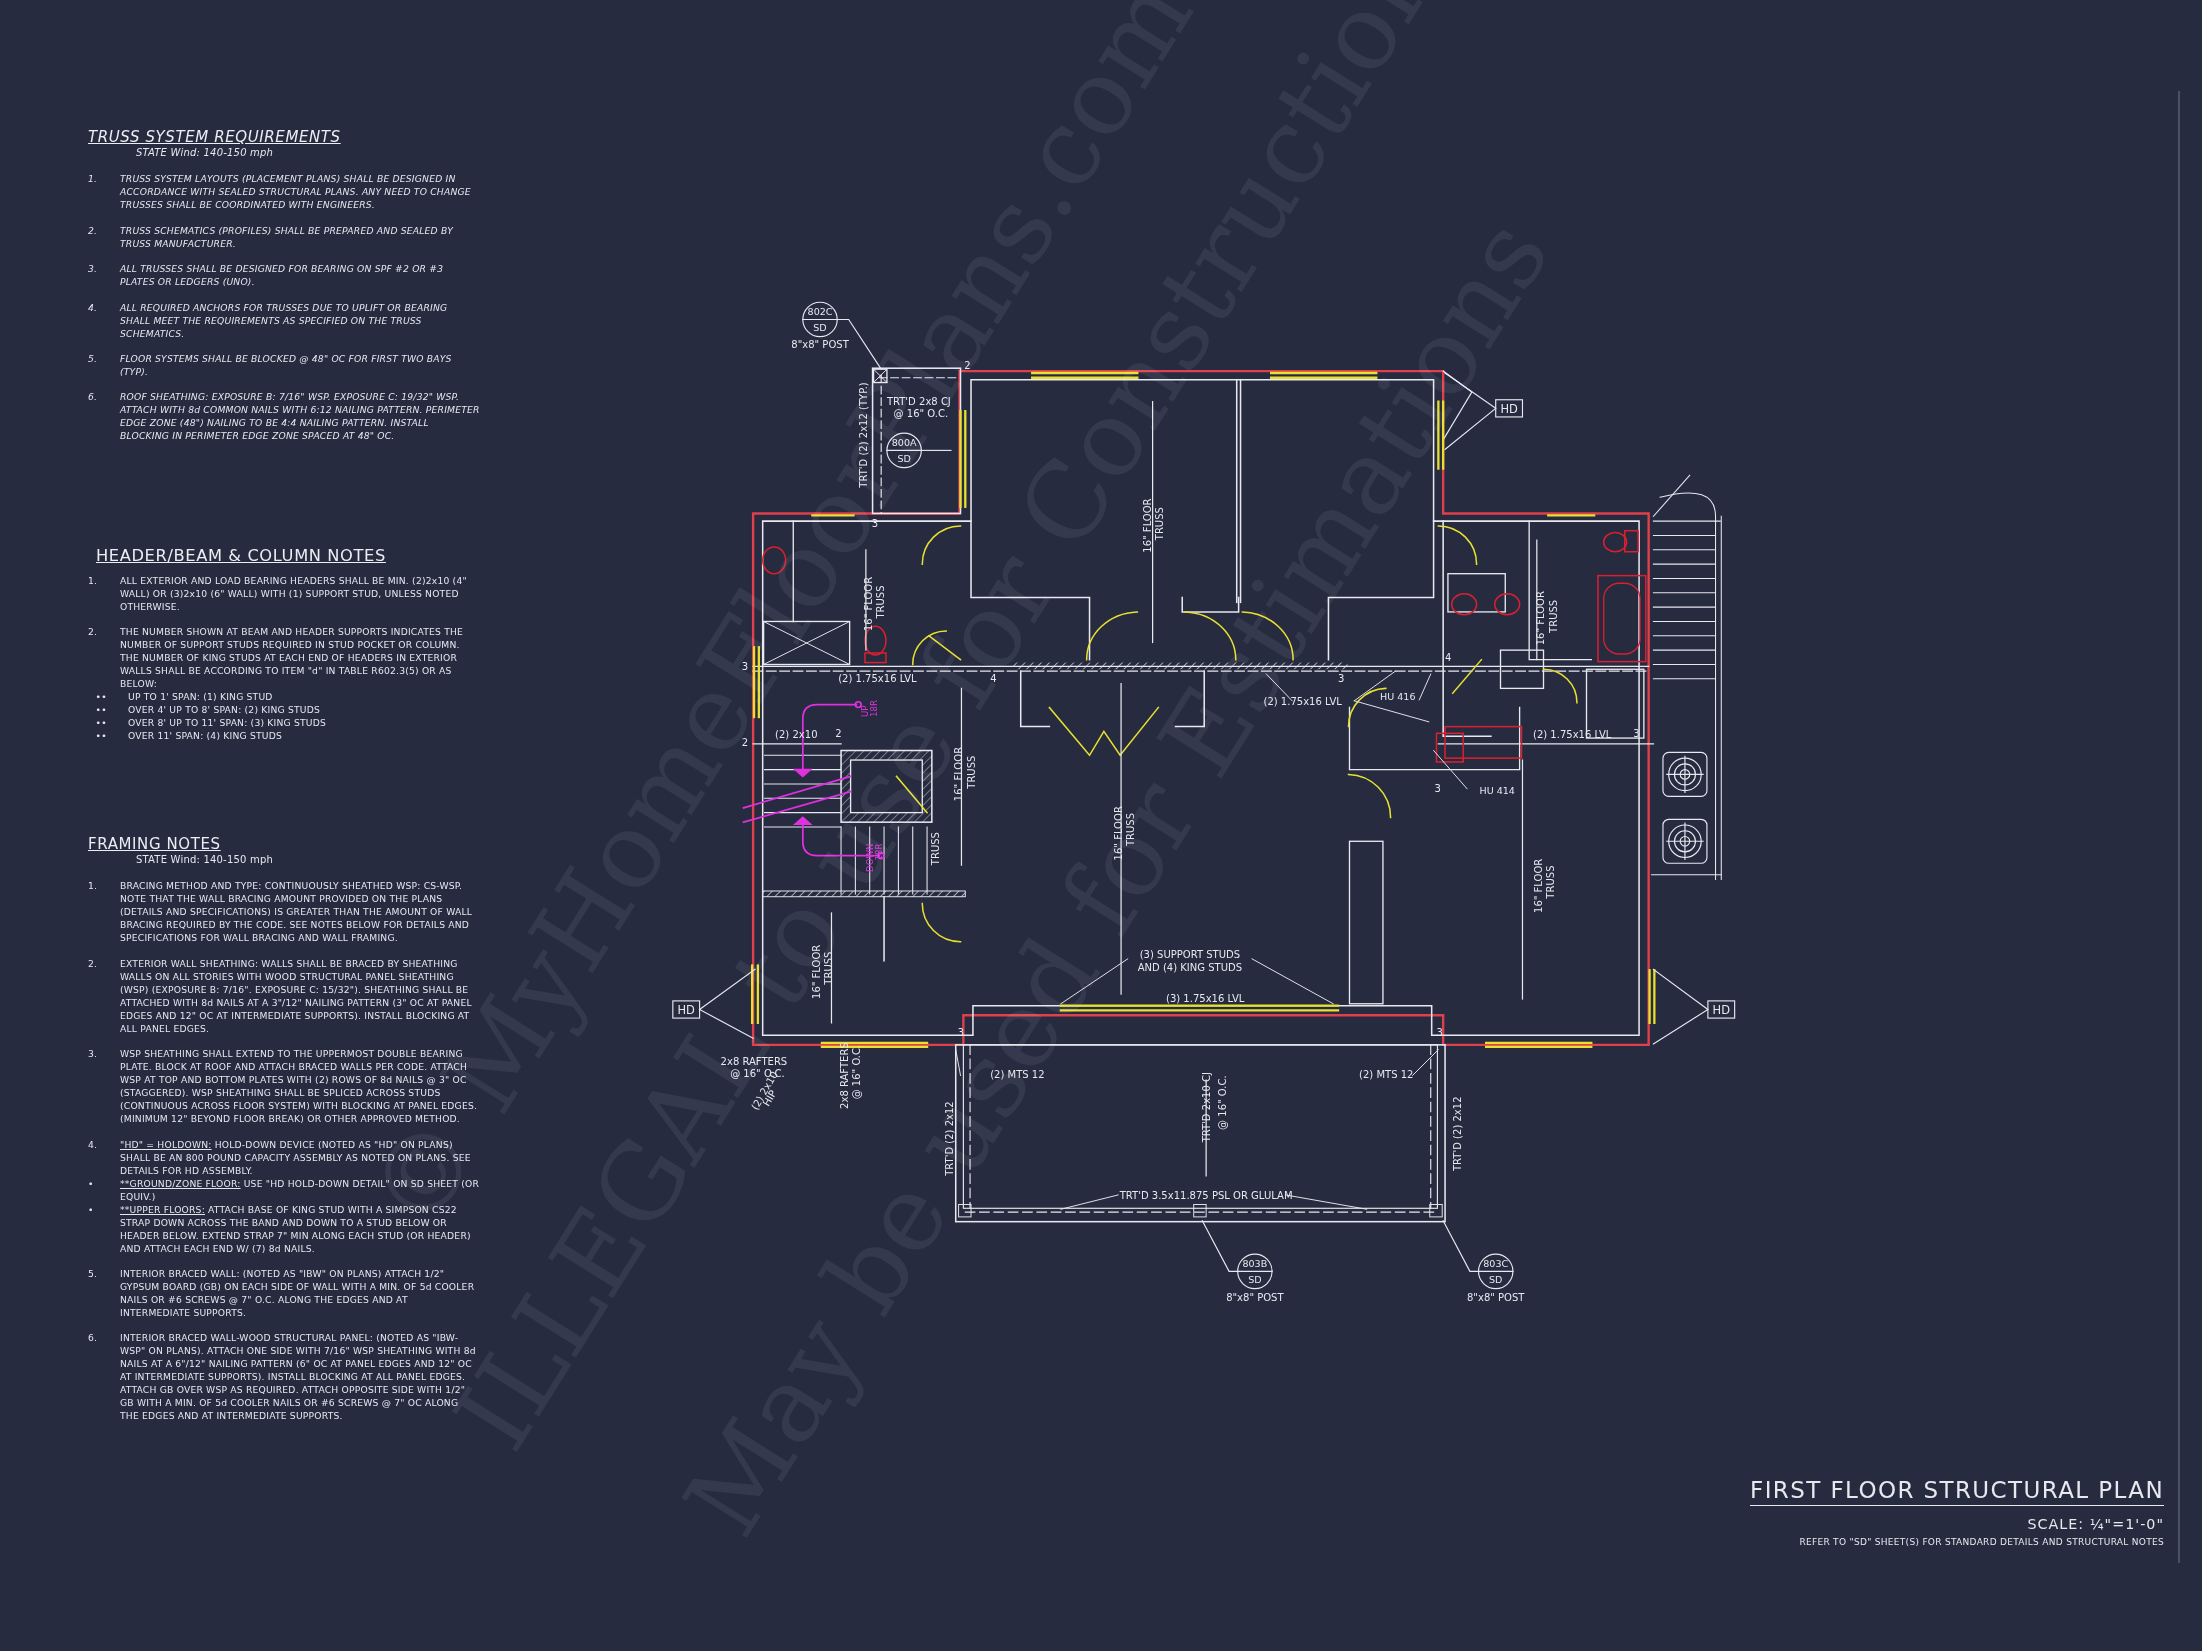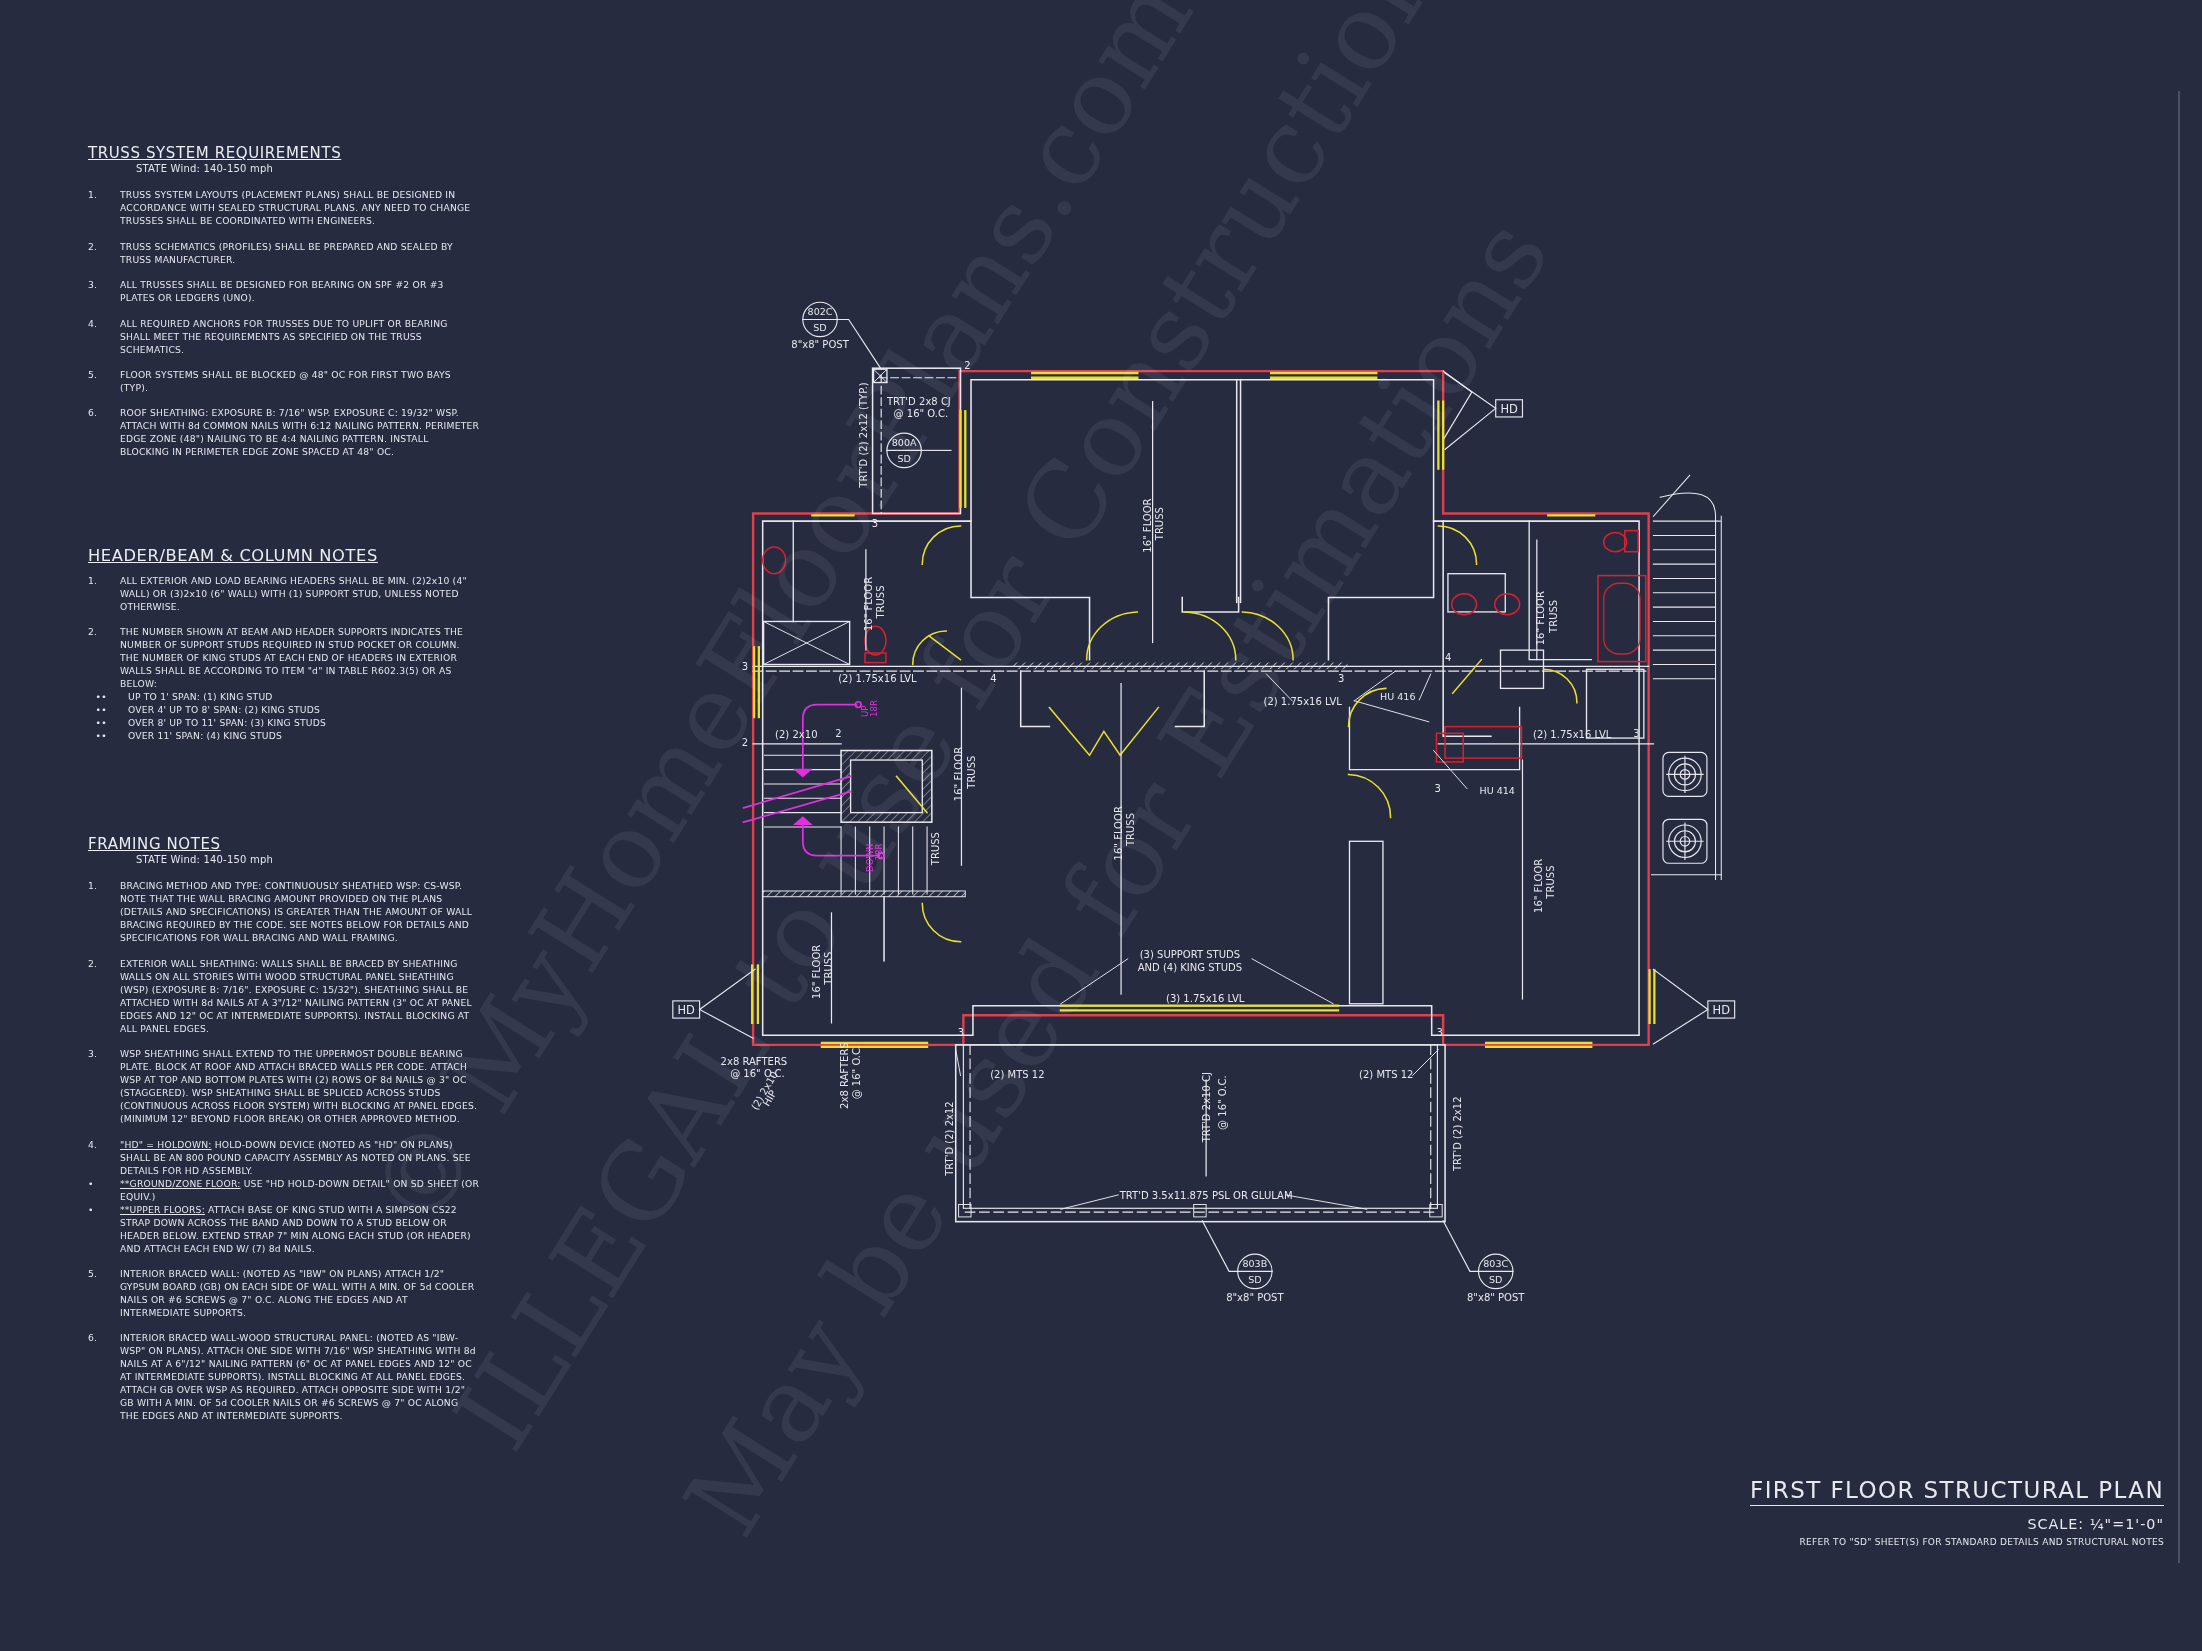--- a/index.html
+++ b/index.html
@@ -14,23 +14,23 @@
   .notes .title { font-size:15px; text-decoration:underline; letter-spacing:0.6px; line-height:17px; color:#eceef4; }
   .notes .subtitle { font-size:10px; margin-bottom:13.4px;margin-left:48px; }
   .notes .item { display:flex; margin-bottom:12.4px; }
   .notes .num { width:32px; flex:0 0 32px; }
   .notes .txt { flex:1; }
   .notes .bullet { display:flex; margin-bottom:0; }
   .notes .bullet .dot { width:40px; flex:0 0 40px; padding-left:7.6px; box-sizing:border-box; }
   .notes .tight { margin-bottom:0; }
   .u { text-decoration:underline; }
 
-  #truss-notes { top:145px; }
+  #truss-notes { top:129px;font-style:italic; }
   #header-notes { top:547px; }
-  #header-notes .title { font-size:16.3px; margin-bottom:9.6px; }
+  #header-notes .title { font-size:16.3px; margin-bottom:9.6px;margin-left:8px; }
   #framing-notes { top:836px; }
 
   .plan { position:absolute; left:0; top:0; width:2202px; height:1652px; }
   .plan text { font-family:"DejaVu Sans", sans-serif; fill:#e8e8ee; }
 
   .title-block { position:absolute; right:38px; top:1477px; text-align:right; color:#e8e8ee; }
   .title-block .main { font-size:23px; letter-spacing:1.4px; border-bottom:1.9px solid #e8e8ee; padding-bottom:2px; display:inline-block; }
   .title-block .scale { font-size:14.3px; margin-top:9.6px; letter-spacing:1px; }
   .title-block .ref { font-size:9px; margin-top:5.7px; letter-spacing:0.3px; }
 

